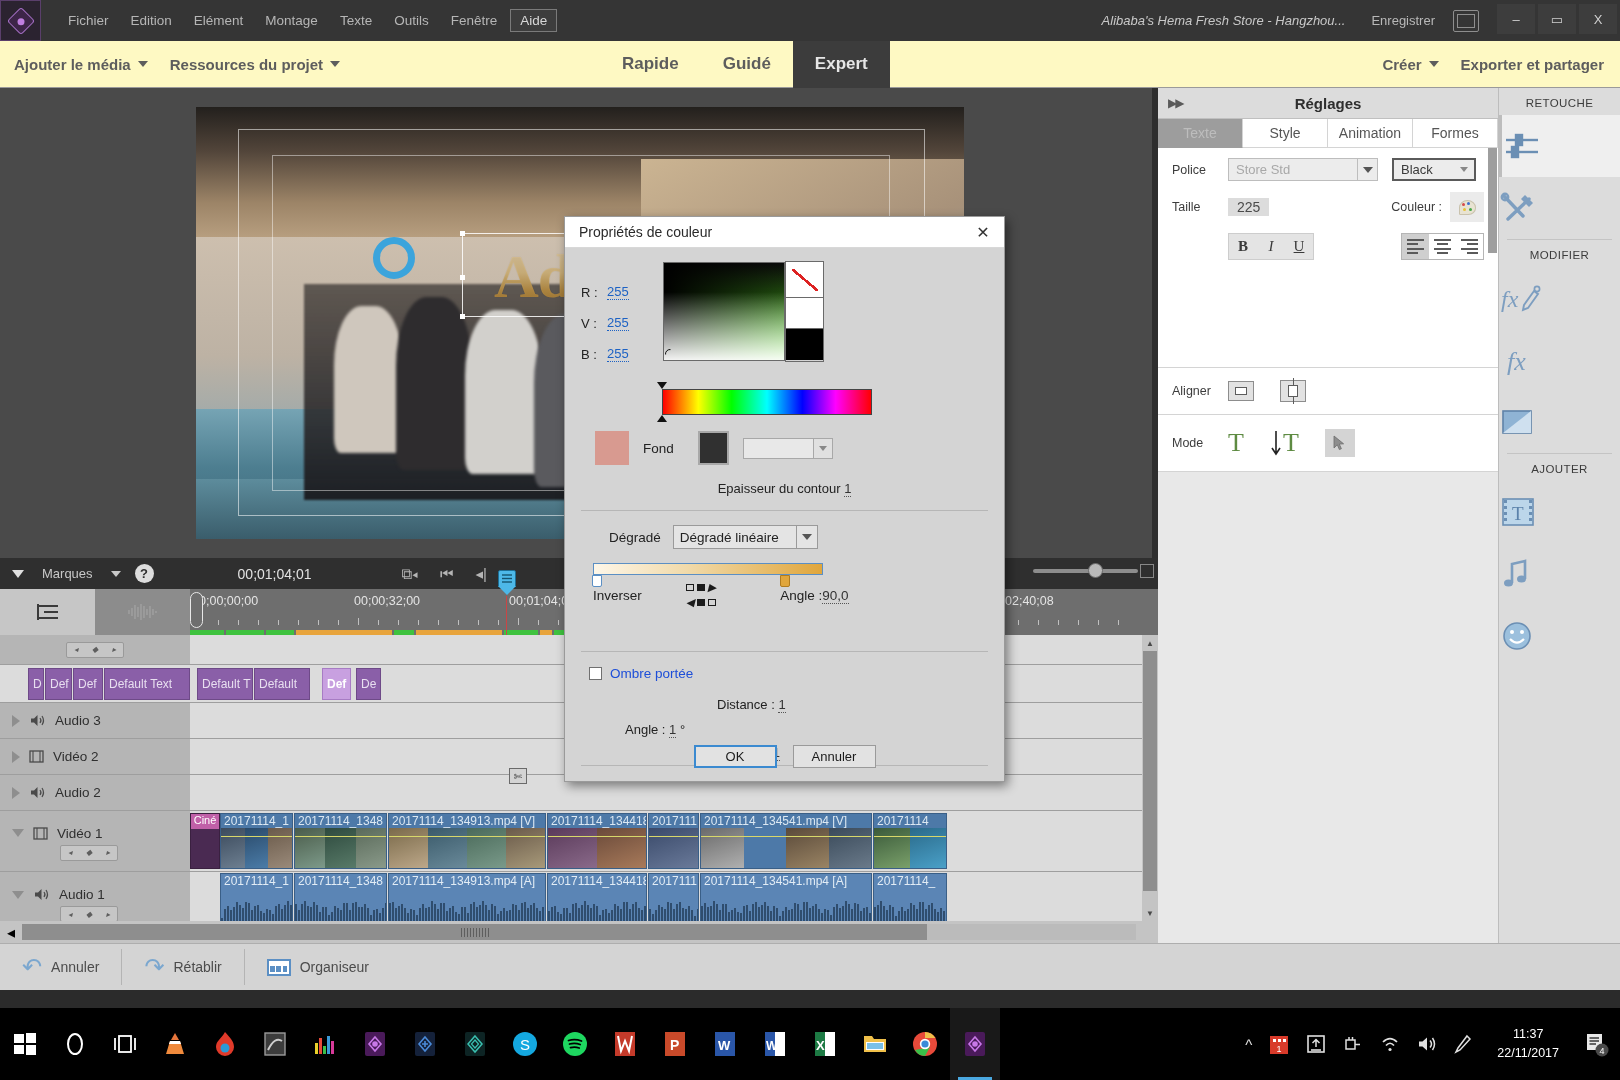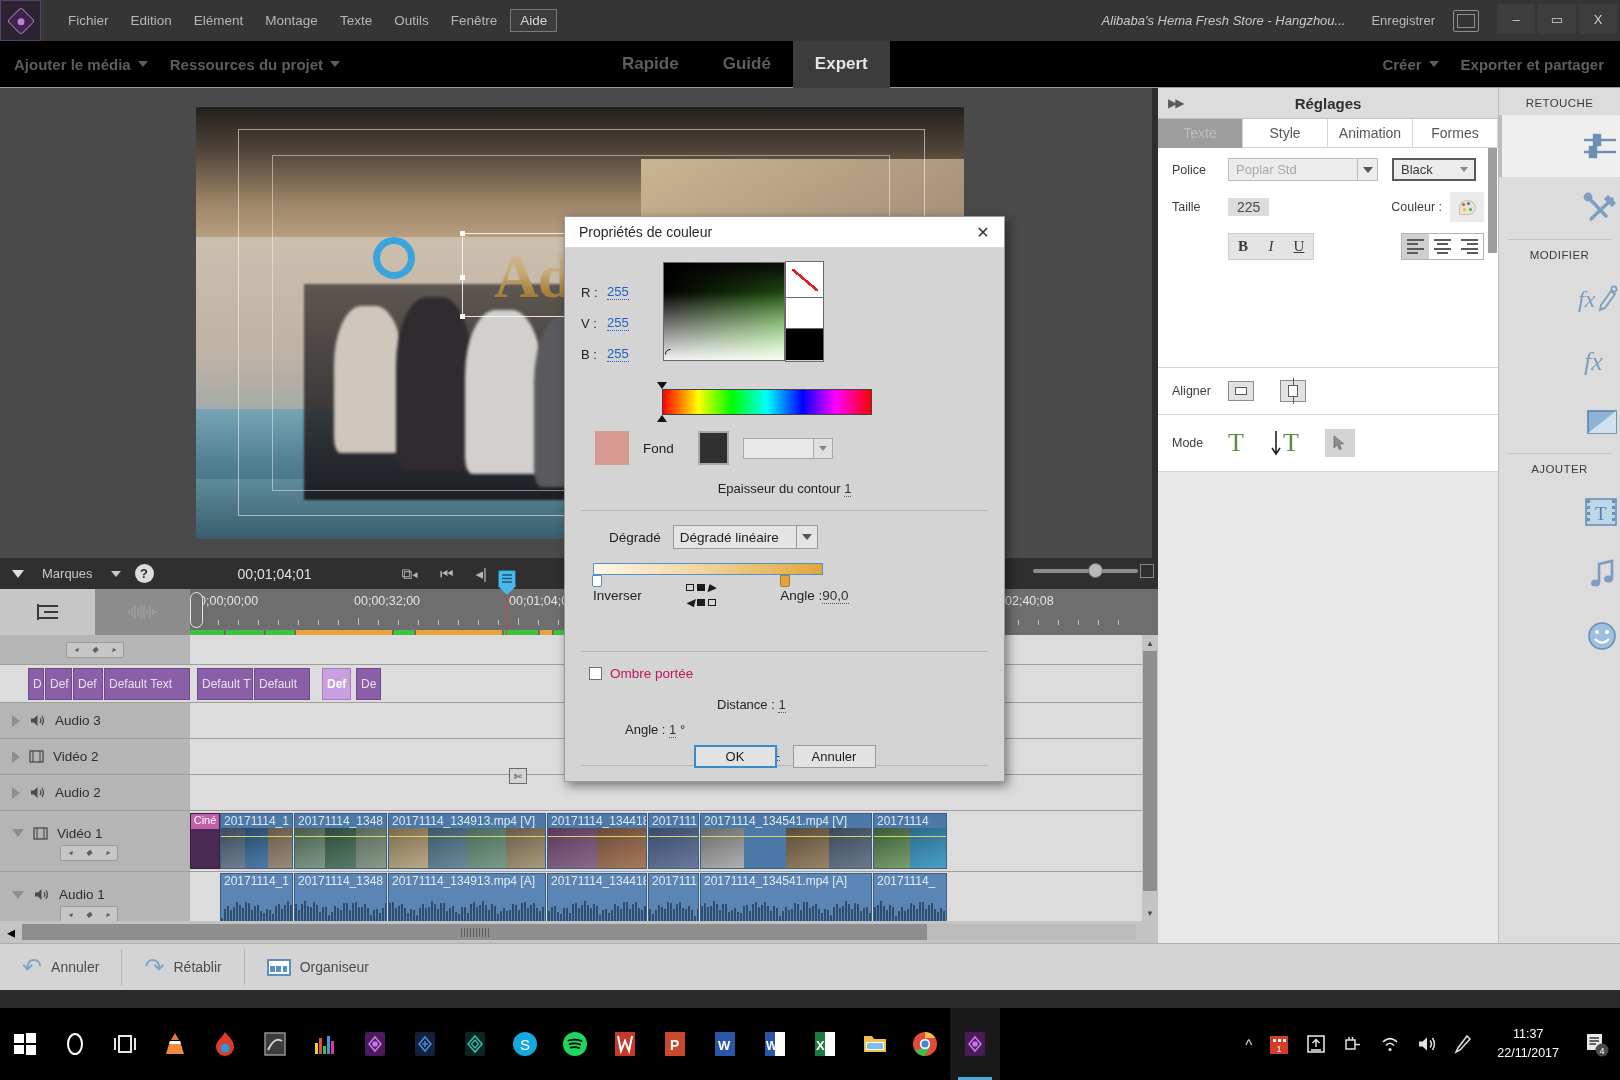--- a/index.html
+++ b/index.html
@@ -46,21 +46,21 @@
   .wbtns { display:flex; height:41px; }
   .wbtn {
     width:38px; height:30px; display:flex; align-items:center; justify-content:center;
     color:#d0d0d0; font-size:13px; margin-top:4px; background:#3d3d3d; margin-right:3px;
   }
   .wbtn.close { background:#3d3d3d; }
 
   
   .modebar {
     position:absolute; left:0; top:41px; width:1620px; height:47px;
-    background:#000000; display:flex; align-items:center; border-bottom:1px solid #9a9a9a;
+    background:#fef9c3; display:flex; align-items:center; border-bottom:1px solid #9a9a9a;
   }
   .mb-left { display:flex; align-items:center; gap:22px; margin-left:14px; }
   .mb-item { color:#5d5d5d; font-size:15px; font-weight:bold; display:flex; align-items:center; gap:7px;}
   .caret { width:0;height:0;border-left:5px solid transparent;border-right:5px solid transparent;border-top:6px solid #5d5d5d;}
   .mb-center { position:absolute; left:600px; display:flex; align-items:center; height:47px;}
   .mb-tab {
     font-size:17px; font-weight:bold; color:#5d5d5d; padding:10px 22px;
   }
   .mb-tab.sel { background:#3c3c3c; color:#e6e6e6; height:47px; display:flex; align-items:center;}
   .mb-right { margin-left:auto; display:flex; align-items:center; gap:22px; margin-right:16px;}
@@ -137,21 +137,21 @@
   .sq-btn2::before{content:"";position:absolute;left:50%;top:-3px;bottom:-3px;width:1px;background:#5c5c5c;}
   .mode-T{font-family:"Liberation Serif",serif;font-size:26px;color:#5e8b42;line-height:1;}
   .mode-arrowT{display:flex;align-items:center;}
   .cursor-btn{width:30px;height:28px;background:#d4d4d4;display:flex;align-items:center;justify-content:center;}
   .rp-scroll{position:absolute;right:1px;top:60px;width:9px;height:340px;}
   .rp-scroll i{display:block;width:9px;height:105px;background:#9e9e9e;}
 
   
   .rtool{position:absolute;left:1498px;top:88px;width:122px;height:855px;background:#dcdcdc;border-left:1px solid #bdbdbd;}
   .rt-label{font-size:11.5px;color:#3c3c3c;text-align:center;padding:9px 0 6px;letter-spacing:.4px;}
-  .rt-btn{height:62px;display:flex;align-items:center;justify-content:flex-end;}
+  .rt-btn{height:62px;display:flex;align-items:center;justify-content:flex-start;}
   .rt-btn.sel{background:#efefef;border-left:3px solid #bdbdbd;}
   .rt-div{height:1px;background:#c4c4c4;margin:0 8px;}
 
   
   .tl{position:absolute;left:0;top:558px;width:1158px;height:385px;background:#c4c4c4;}
   .tl-bar{height:31px;background:#2f2f2f;display:flex;align-items:center;color:#c8c8c8;}
   .tl-marq{display:flex;align-items:center;gap:18px;margin-left:12px;font-size:13px;}
   .tri-w{width:0;height:0;border-left:6px solid transparent;border-right:6px solid transparent;border-top:8px solid #e0e0e0;}
   .q-ico{width:19px;height:19px;border-radius:50%;background:#ddd;color:#2f2f2f;font-size:13px;font-weight:bold;display:flex;align-items:center;justify-content:center;margin-left:14px;}
   .tc-main{margin-left:84px;font-size:14px;color:#e2e2e2;}
@@ -390,21 +390,21 @@
       <div class="rp-tab disabled">Texte</div>
       <div class="rp-tab">Style</div>
       <div class="rp-tab">Animation</div>
       <div class="rp-tab">Formes</div>
     </div>
 
     <div class="rp-body">
       <div class="row">
         <span class="lbl">Police</span>
         <div class="combo" style="width:150px;">
-          <span class="val">Poplar Std</span>
+          <span class="val">Store Std</span>
           <span class="arrowbx">
               <i class="tri-d"></i>
             </span>
         </div>
         <div class="combo" style="width:84px;margin-left:14px;border:2px solid #5a5a5a;">
           <span class="val" style="color:#3a3a3a;">Black</span>
           <span class="arrowbx" style="border-left:none;">
               <i class="tri-d sm"></i>
             </span>
         </div>
@@ -1263,21 +1263,21 @@
         </span>
         <span class="angle-lbl">
           <span>Angle :</span><span class="dotval">90,0</span>
         </span>
       </div>
 
       <div class="dlg-hr" style="margin-top:42px;"></div>
 
       <div class="cbx-row" style="margin-left:8px;">
         <span class="cbx"></span>
-        <span style="font-size:13.5px;color:#be185d;">Ombre portée</span>
+        <span style="font-size:13.5px;color:#1d4ed8;">Ombre portée</span>
       </div>
 
       <div class="shadow-grid">
         <span class="sg-dist">
           <span>Distance :</span>
           <span class="dotval">1</span>
         </span>
         <span class="sg-ang">
           <span>Angle :</span>
           <span class="dotval">1</span>

